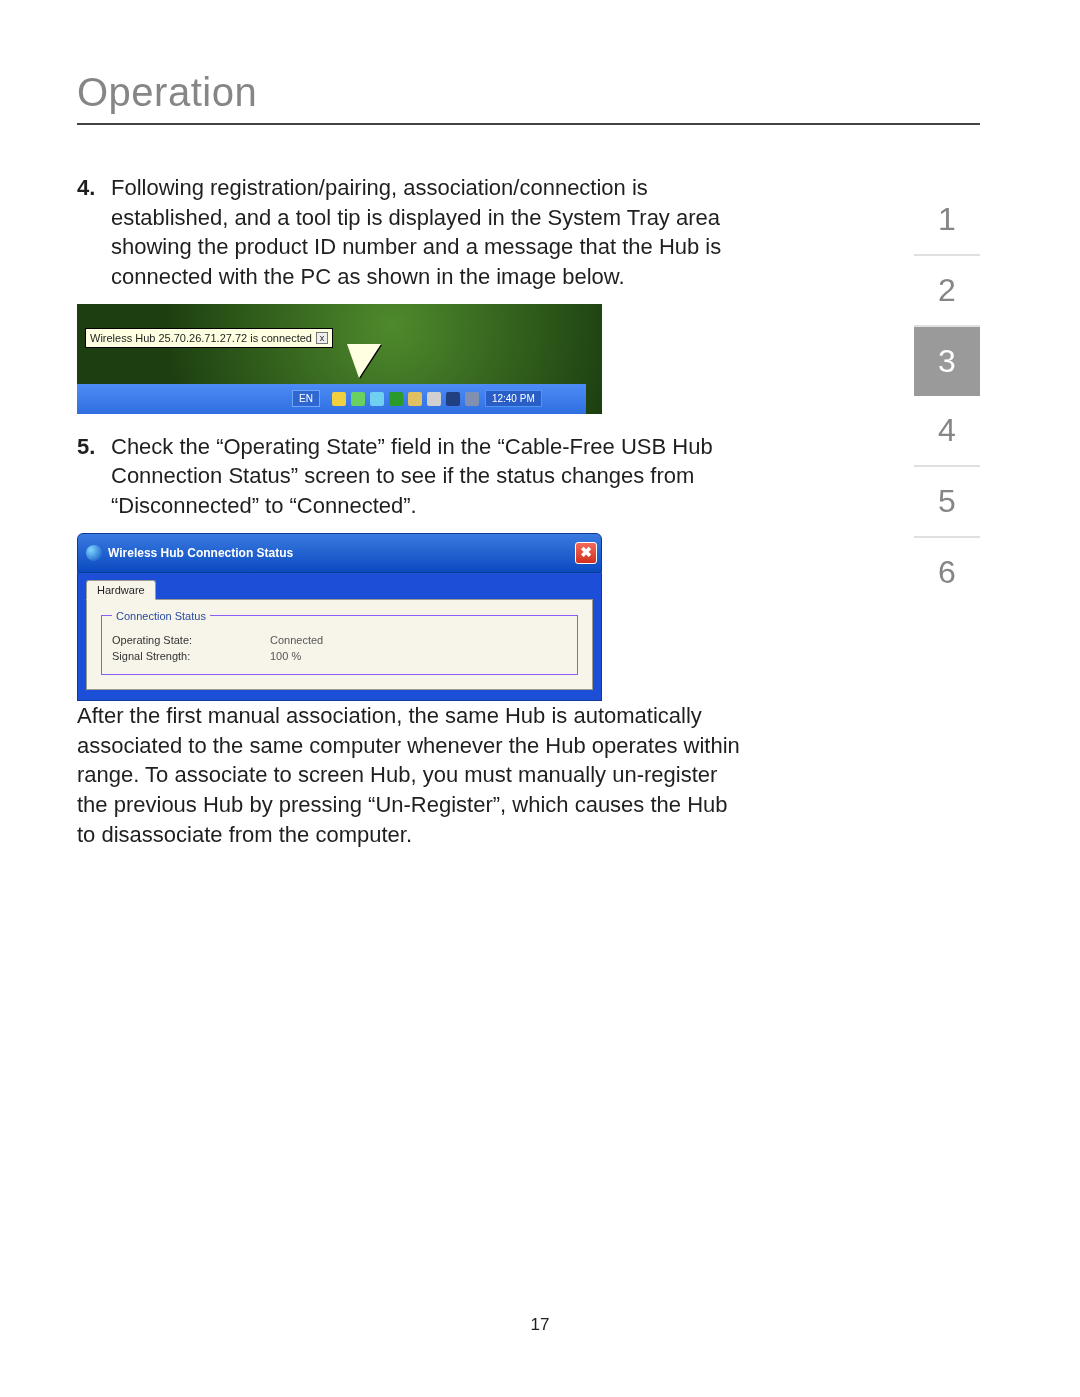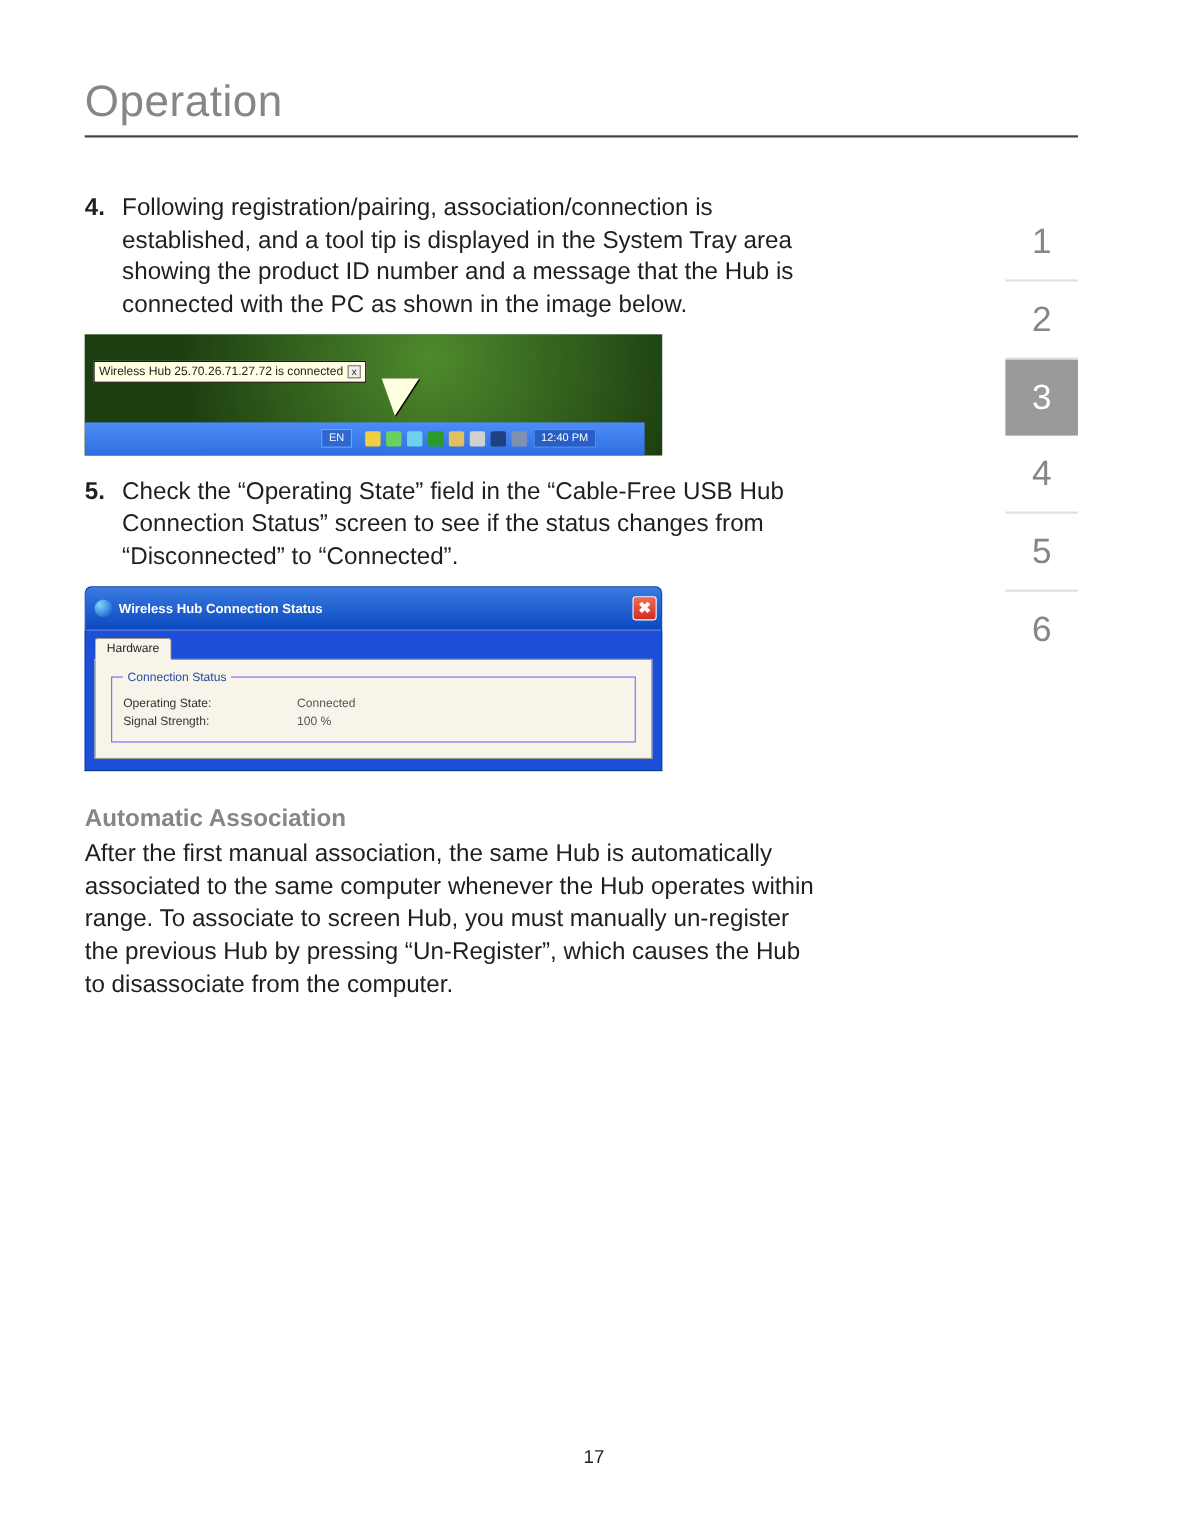--- a/index.html
+++ b/index.html
@@ -297,20 +297,19 @@
             </div>
             <div class="row">
               <span class="lbl">Signal Strength:</span>
               <span class="val">100 %</span>
             </div>
           </fieldset>
         </div>
       </div>
     </div>
 
-    <div class="sub-heading">Automatic Association</div>
     <div class="para">After the first manual association, the same Hub is automatically associated to the same computer whenever the Hub operates within range. To associate to screen Hub, you must manually un-register the previous Hub by pressing “Un-Register”, which causes the Hub to disassociate from the computer.</div>
 
   </div>
 
   <div class="page-number">17</div>
 
 </div>
 
 </body></html>

